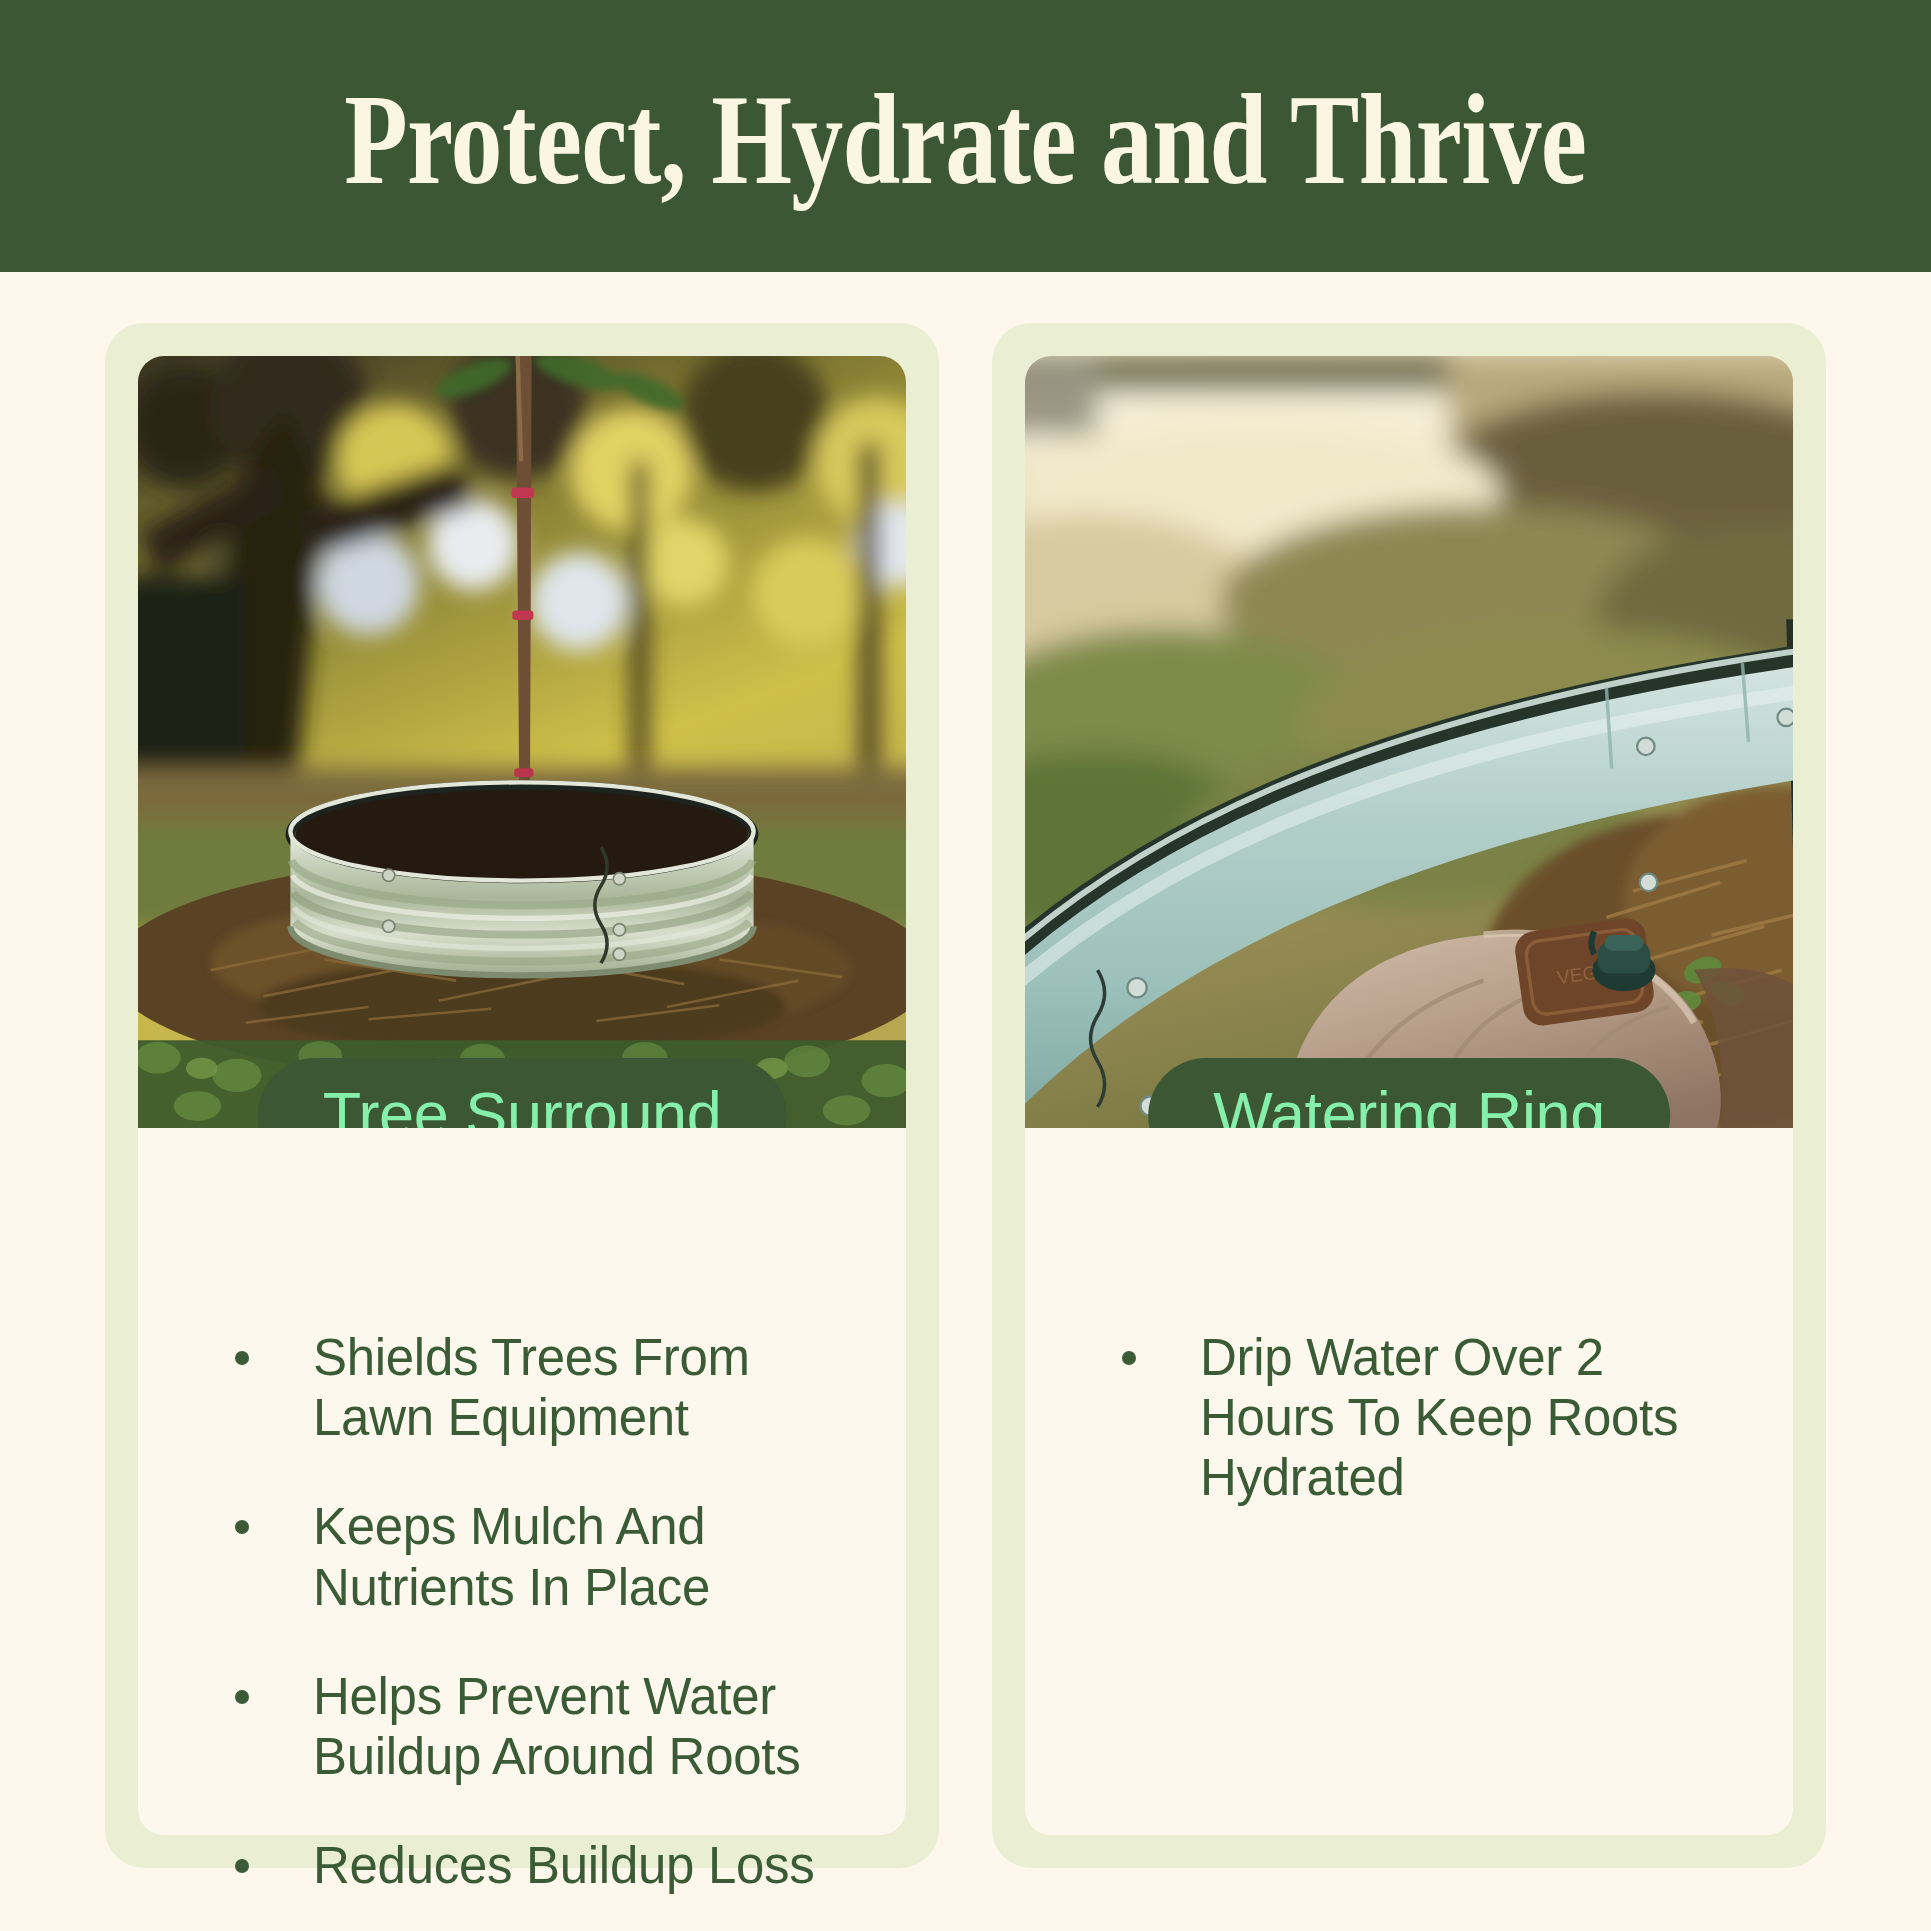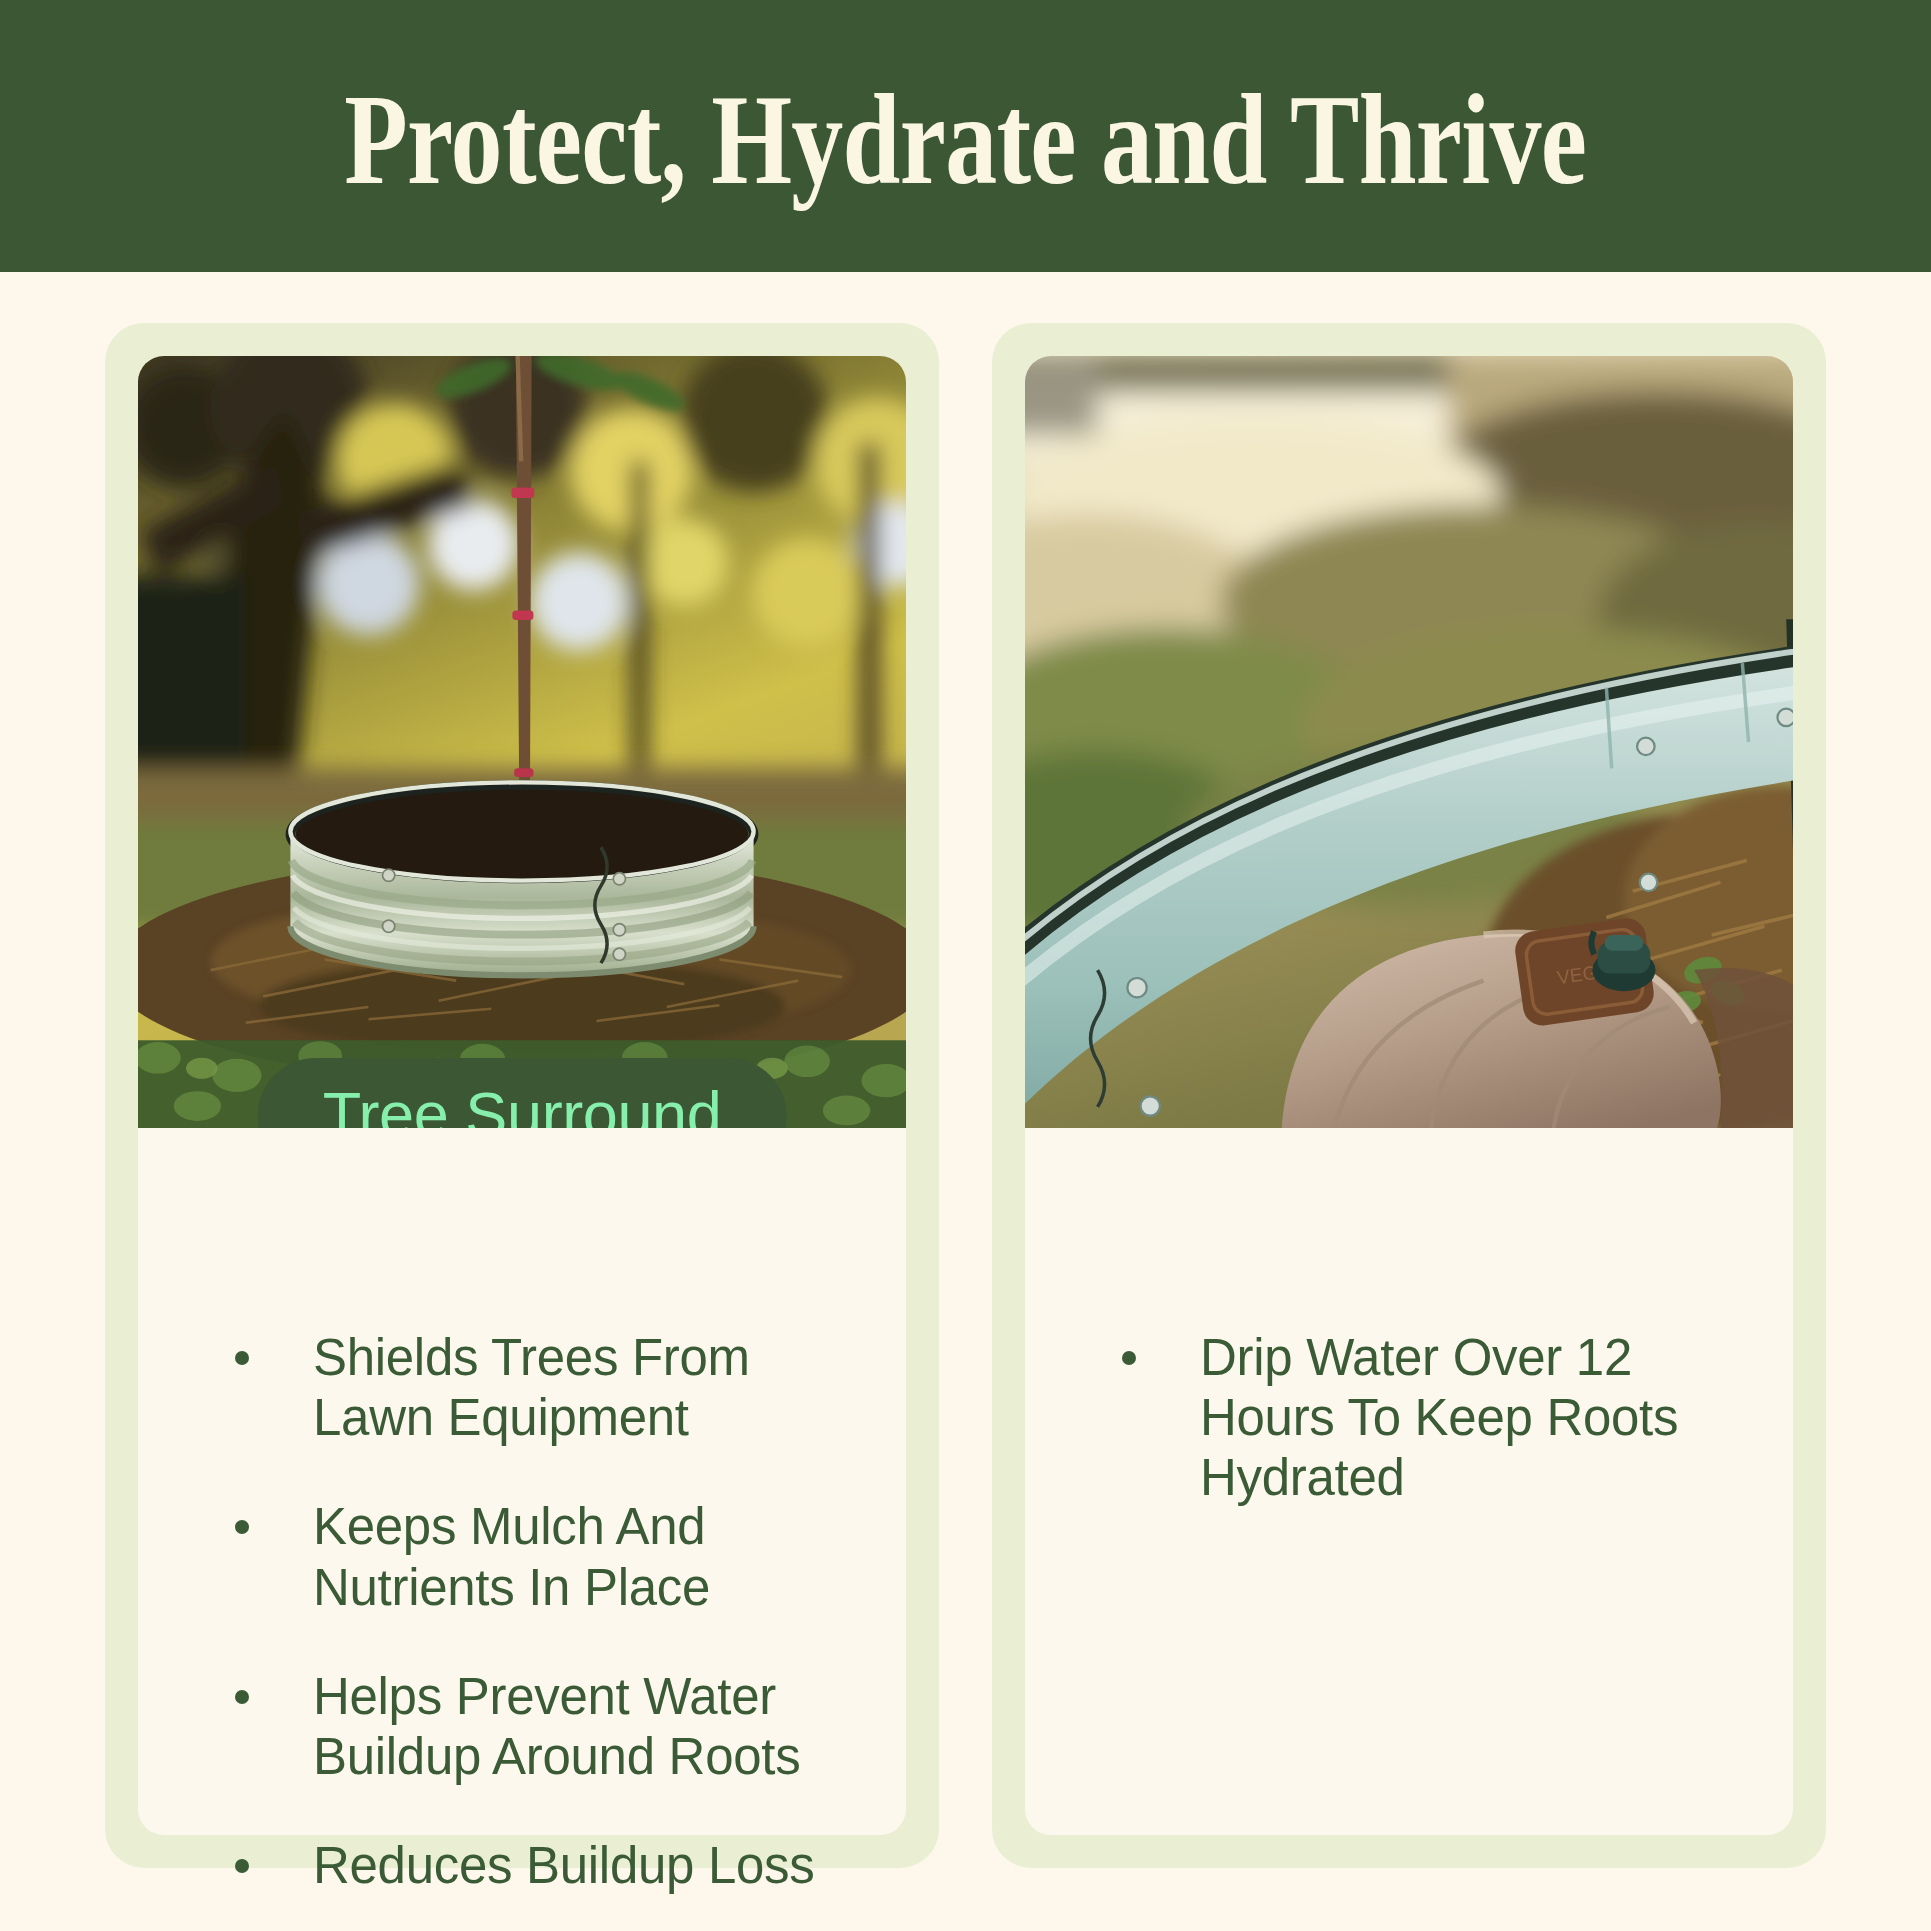--- a/index.html
+++ b/index.html
@@ -405,26 +405,27 @@
               <text x="675" y="712" font-family="Liberation Sans, sans-serif" font-size="22" fill="#8d6340" text-anchor="middle" transform="rotate(-8 675 702)">VEGO</text>
             </g>
             <g>
               <ellipse cx="720" cy="700" rx="36" ry="24" fill="#1f3a33"></ellipse>
               <rect x="690" y="668" width="60" height="36" rx="14" fill="#2b4d44"></rect>
               <rect x="698" y="660" width="44" height="18" rx="9" fill="#3a6359"></rect>
               <path d="M686 682 a30 30 0 0 1 0 -26" fill="none" stroke="#1f3a33" stroke-width="7"></path>
             </g>
           </svg>
 
+          <div class="pill">Watering Ring</div>
         </div>
 
         <div class="list">
           <div class="bullet-row">
             <span class="dot"></span>
-            <span class="bullet-text">Drip Water Over 12 Hours To Keep Roots Hydrated</span>
+            <span class="bullet-text">Drip Water Over 2 Hours To Keep Roots Hydrated</span>
           </div>
         </div>
 
       </div>
     </div>
 
   </div>
 </div>
 
 

